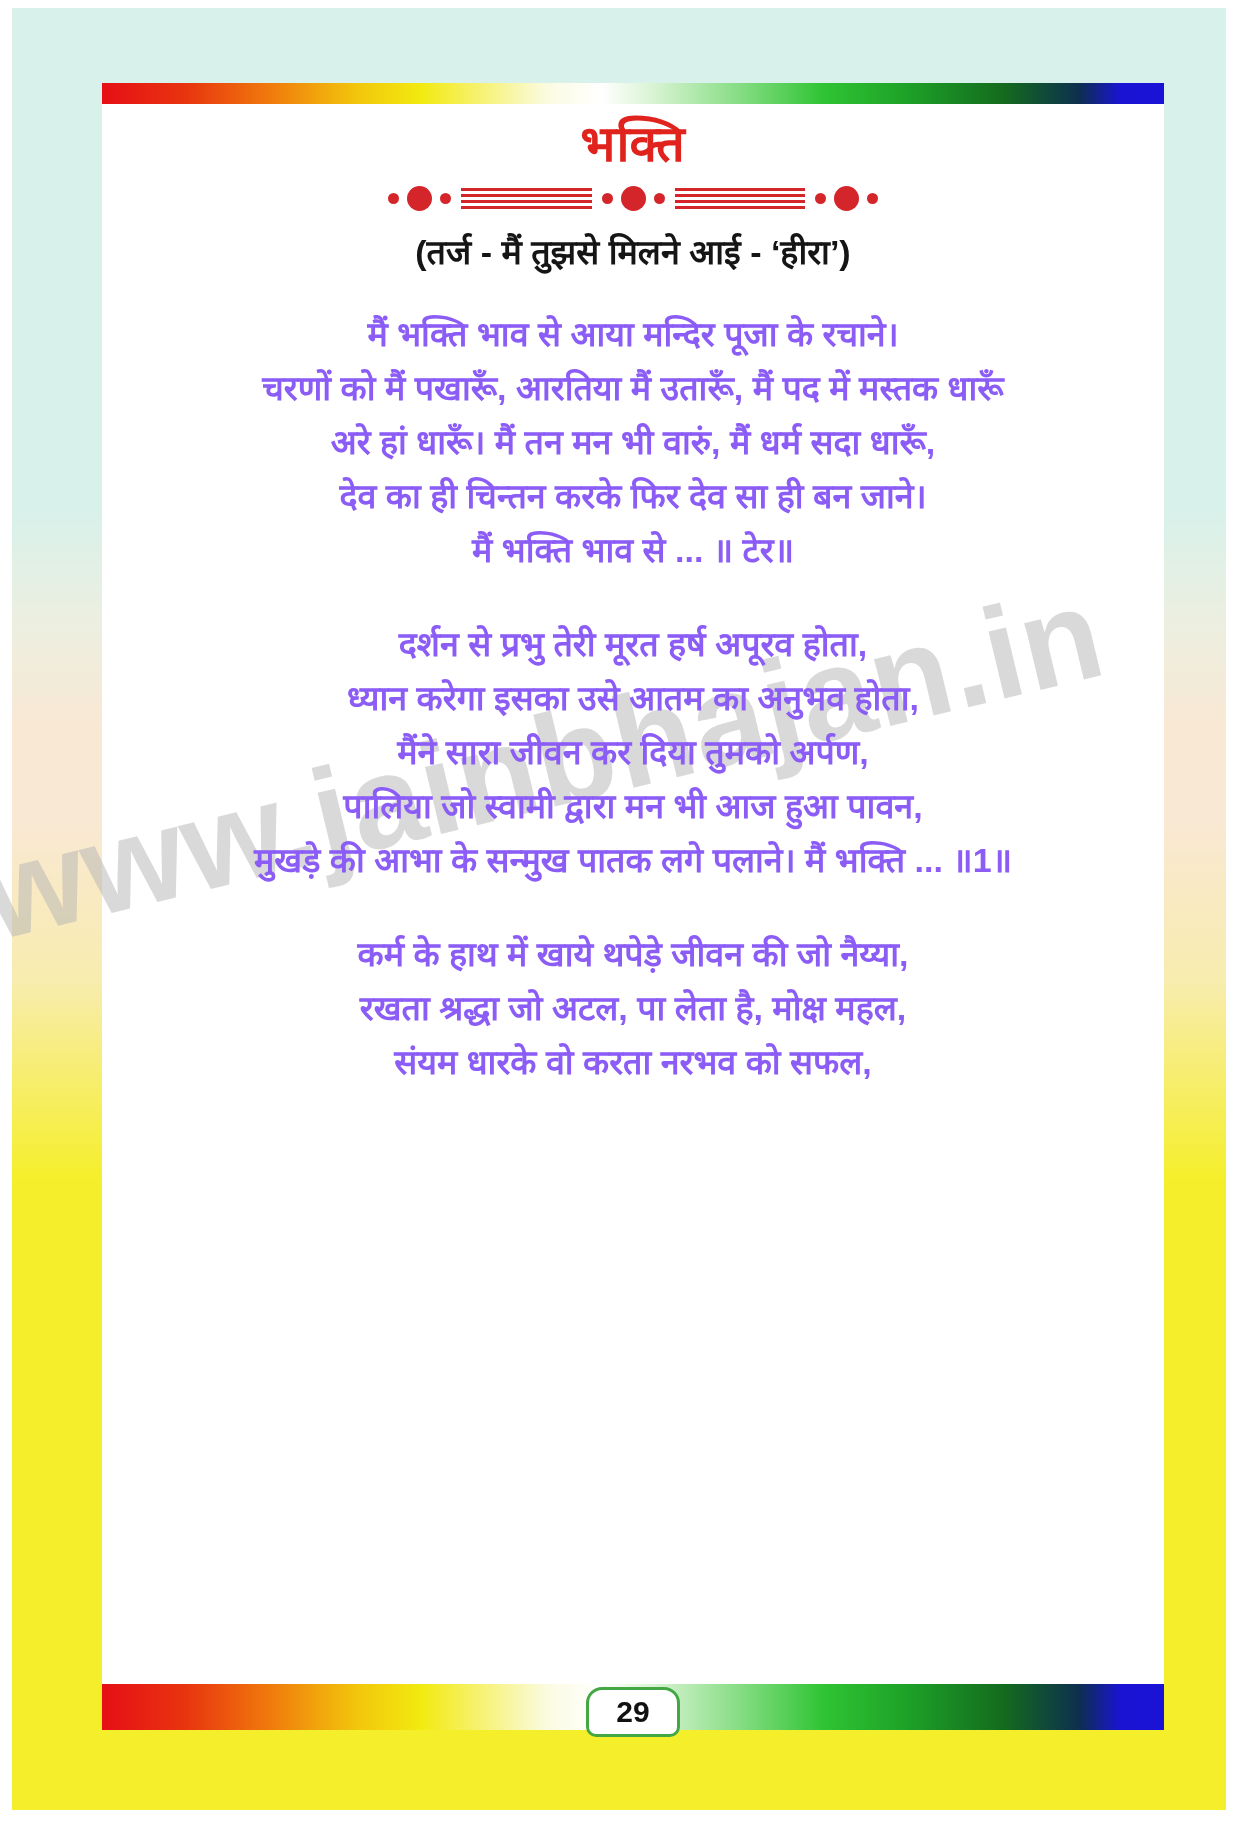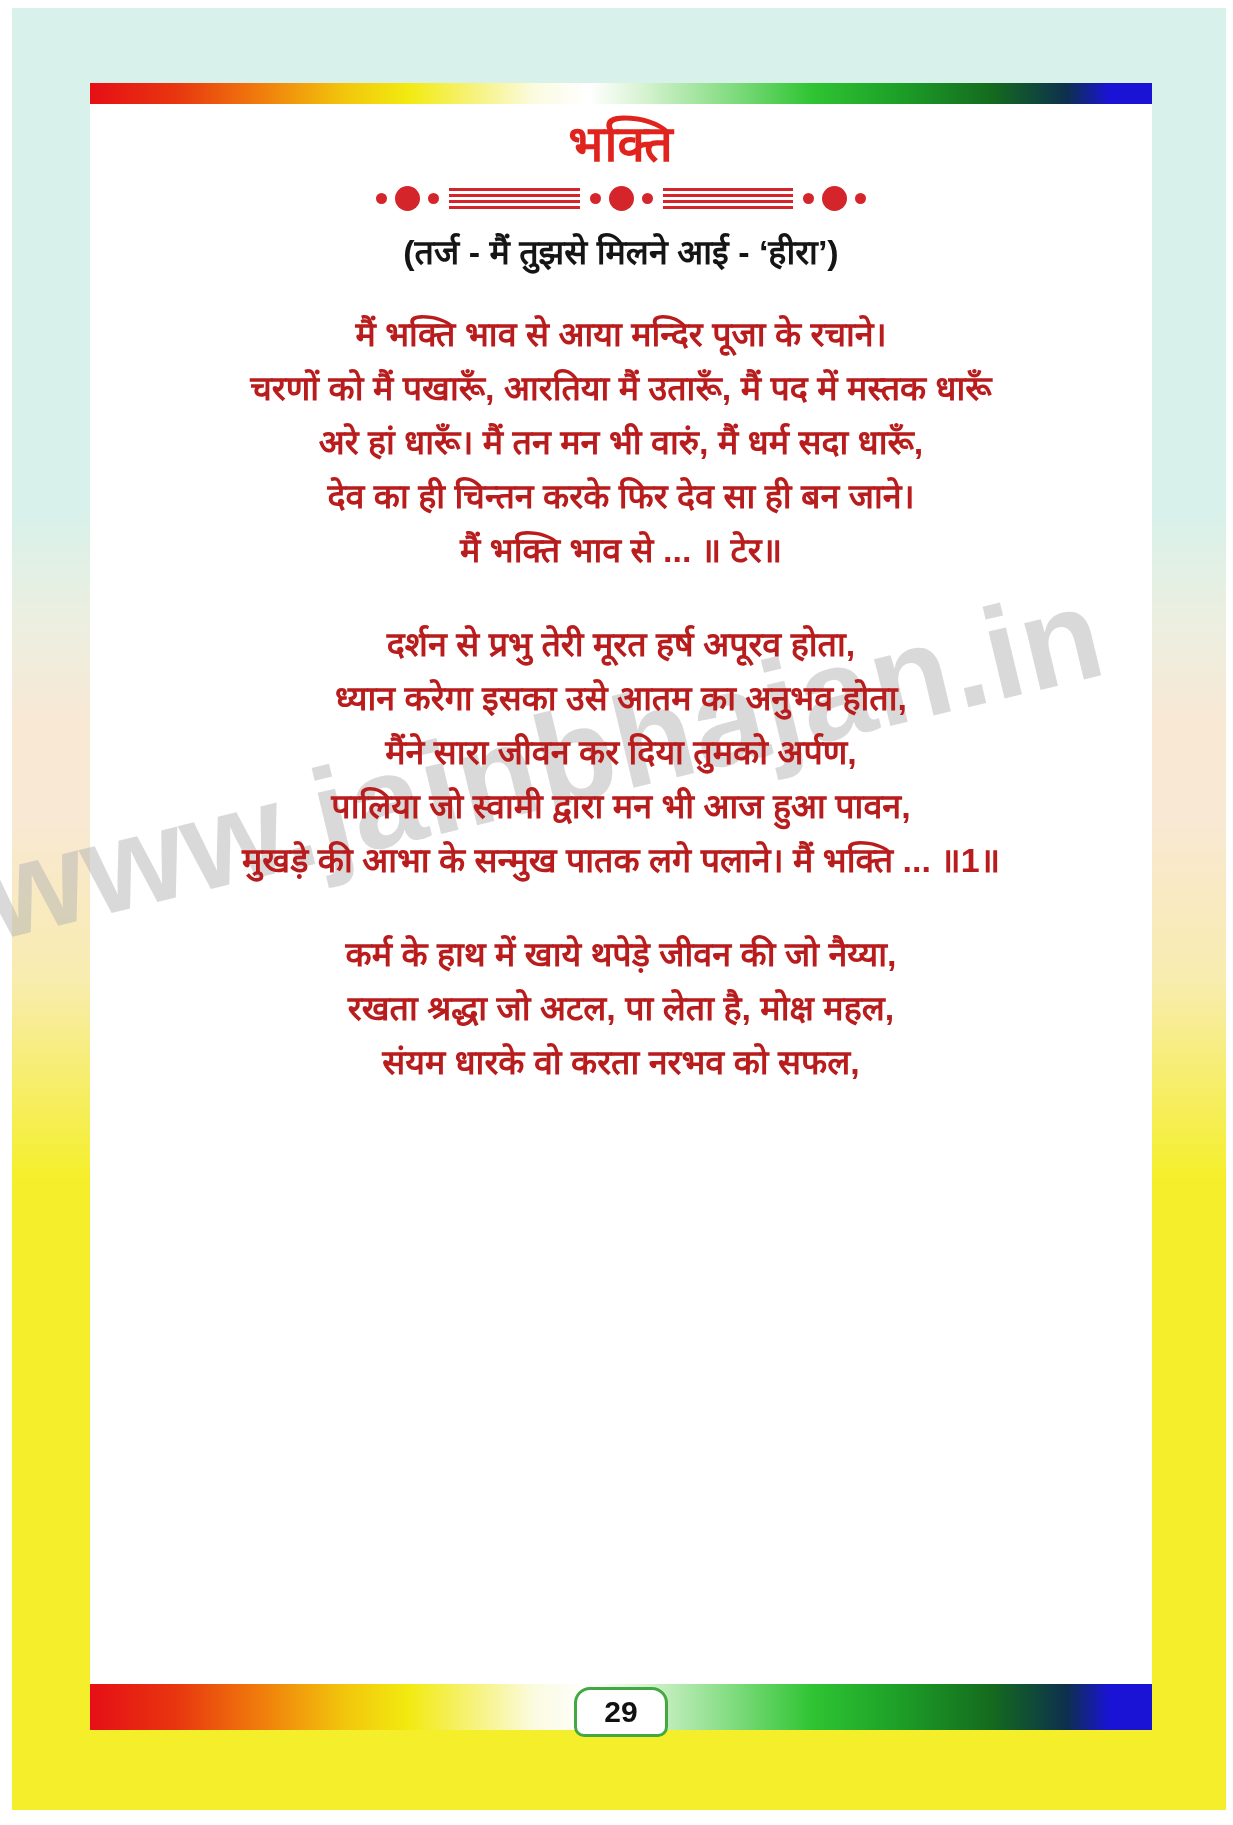--- a/index.html
+++ b/index.html
@@ -7,21 +7,21 @@
     width:1233px;height:1825px;position:relative;background:#ffffff;
     font-family:"Liberation Sans","DejaVu Sans",sans-serif;overflow:hidden;
   }
   .page-bg{
     position:absolute;left:12px;top:8px;right:7px;bottom:15px;
     background:linear-gradient(to bottom,
       #d8f1ea 0%, #d8f1ea 28%, #ecefe0 34%, #f9e8d4 40%, #f9e8d4 45%,
       #f8ecae 54%, #f5ef2b 65%, #f5ef2b 100%);
   }
   .card{
-    position:absolute;left:90px;top:83px;width:1062px;height:1647px;background:#ffffff;
+    position:absolute;left:102px;top:83px;width:1062px;height:1647px;background:#ffffff;
   }
   .rainbow{
     width:100%;
     background:linear-gradient(to right,
       #e60f16 0%, #e8350f 8%, #f07c0c 16%, #f2c60c 24%, #f2ea10 30%,
       #fbfbe2 42%, #ffffff 47%, #d8f3d2 52%, #86dd84 60%, #2fc433 68%,
       #1da027 76%, #146a1e 85%, #0d2f4e 92%, #1a13d6 96%, #1a13d6 100%);
   }
   .rainbow.top{height:21px;}
   .rainbow.bottom{position:absolute;left:0;bottom:0;height:46px;}
@@ -42,21 +42,21 @@
   }
   .dot-group{display:flex;align-items:center;gap:8px;}
   .dot-s{width:11px;height:11px;border-radius:50%;background:#d4252a;}
   .dot-l{width:25px;height:25px;border-radius:50%;background:#d4252a;}
   .line-group{display:flex;flex-direction:column;gap:3px;width:132px;}
   .line-group i{display:block;height:3px;background:#d4252a;}
   .tune{font-size:34px;font-weight:bold;color:#151515;line-height:50px;margin-top:16px;}
   .stanza{margin-top:30px;}
   .stanza.s2{margin-top:40px;}
   .stanza.s3{margin-top:40px;}
-  .vline{font-size:34px;font-weight:bold;color:#b91c1c;line-height:54px;white-space:nowrap;}
+  .vline{font-size:34px;font-weight:bold;color:#8b5cf6;line-height:54px;white-space:nowrap;}
   .page-badge{
     position:absolute;left:50%;bottom:-7px;transform:translateX(-50%);
     width:94px;height:50px;background:#ffffff;border:3px solid #43a843;
     border-radius:16px 16px 10px 10px;z-index:6;box-sizing:border-box;
     display:flex;align-items:center;justify-content:center;
   }
   .page-num{font-size:30px;font-weight:bold;color:#111;}
 </style>
 </head>
 <body>

